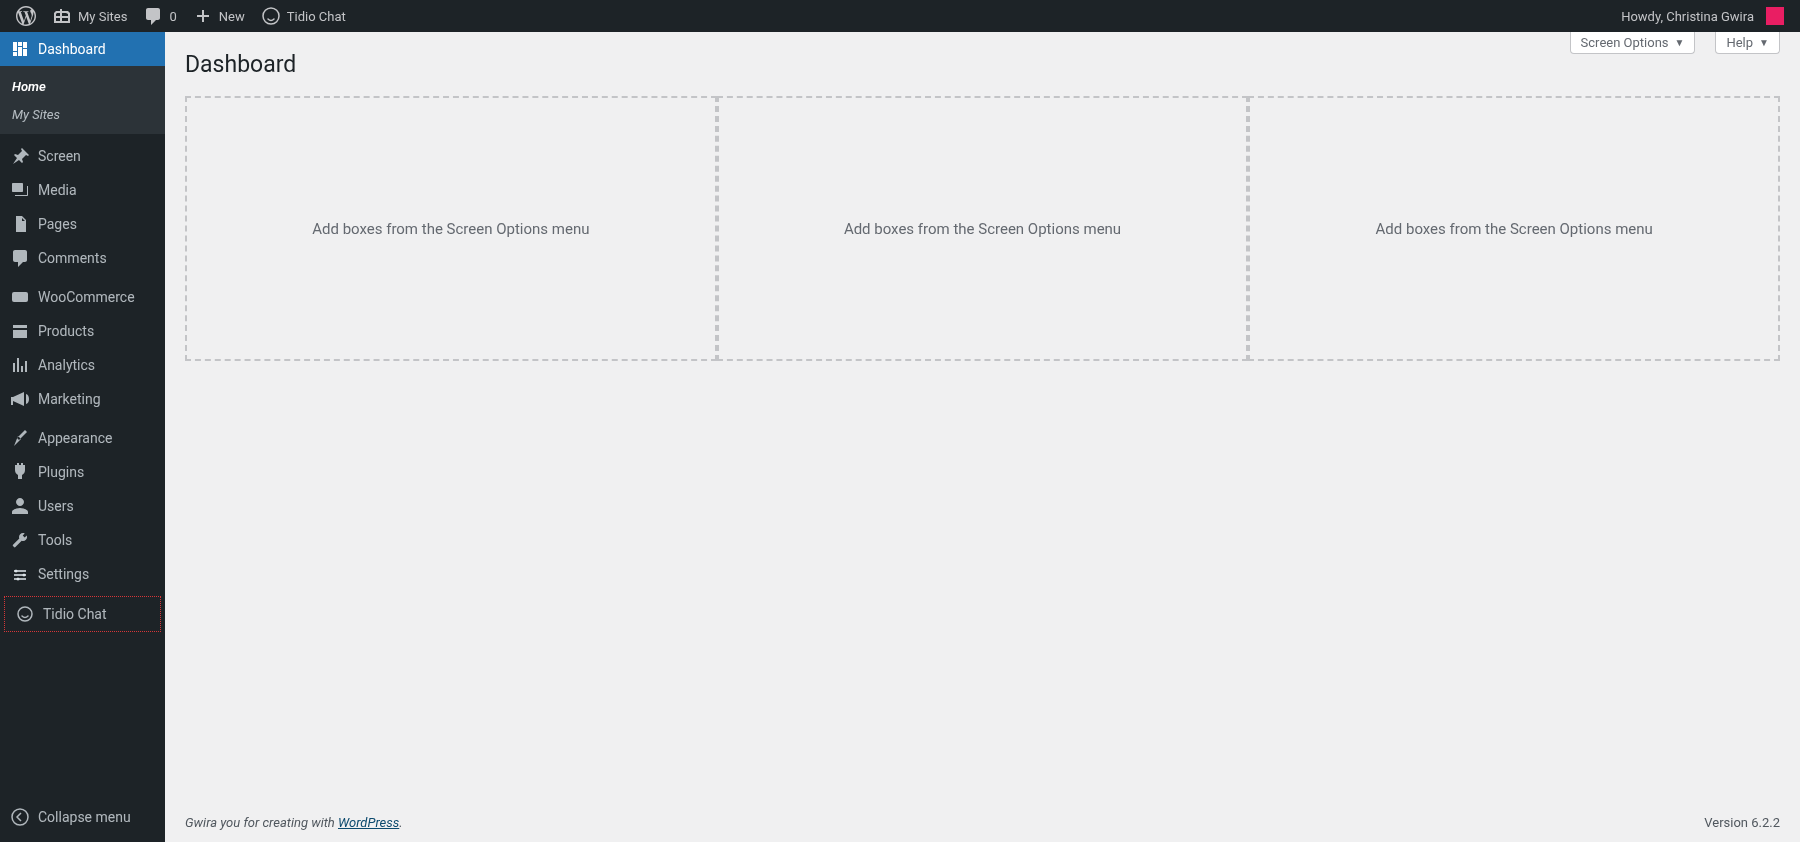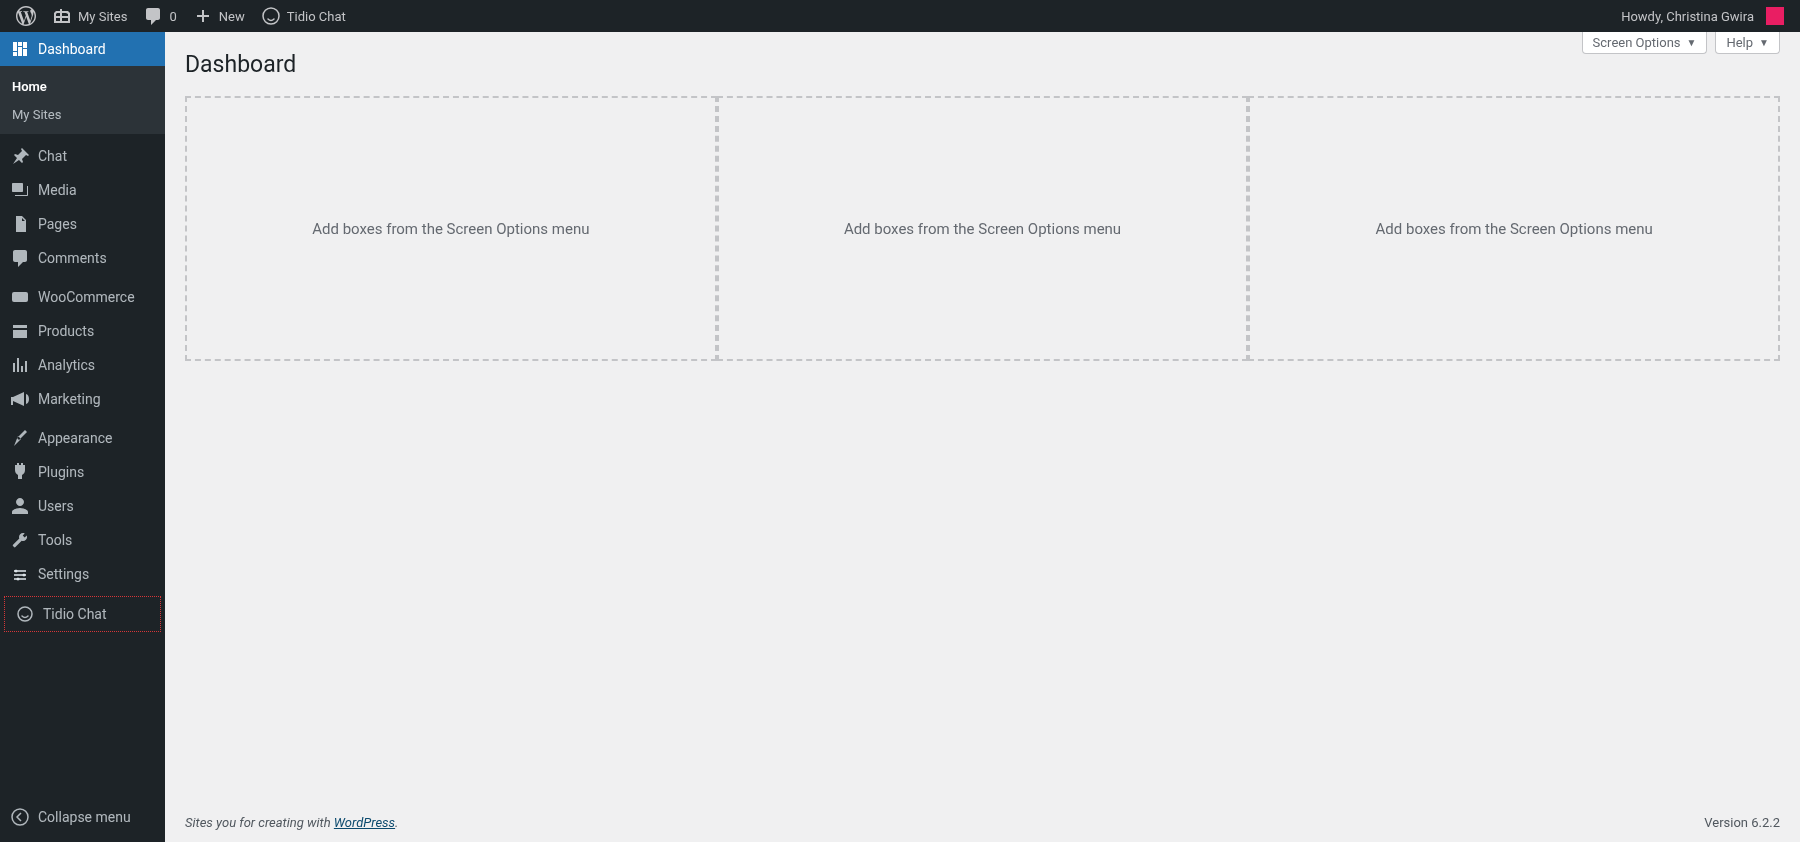--- a/index.html
+++ b/index.html
@@ -13,33 +13,33 @@
 .ab-icon { width: 20px; height: 20px; display: inline-flex; align-items: center; justify-content: center; fill: currentColor; }
 .avatar { width: 18px; height: 18px; background: #e91e63; display: inline-block; margin-left: 6px; }
 
 
 .sidebar { position: absolute; top: 32px; left: 0; bottom: 0; width: 165px; background: #1d2327; color: #c3c4c7; font-size: 14px; }
 .sidebar ul { list-style: none; }
 .menu-top { display: flex; align-items: center; gap: 8px; padding: 8px 10px; height: 34px; cursor: pointer; color: rgba(240,246,252,.7); }
 .menu-top .mi { width: 20px; height: 20px; display: inline-flex; align-items: center; justify-content: center; fill: currentColor; }
 .menu-top.current { background: #2271b1; color: #fff; position: relative; }
 .menu-top.current::after { content: ""; position: absolute; right: -8px; top: 50%; transform: translateY(-50%); border: 8px solid transparent; border-right-color: #f0f0f1; }
-.submenu { background: #2c3338; padding: 6px 0; }
+.submenu { background: #2c3338; padding: 6px 0; font-style: italic; }
 .submenu li { padding: 6px 12px; height: 28px; display: flex; align-items: center; cursor: pointer; font-size: 13px; color: rgba(240,246,252,.7); }
 .submenu li.current { color: #fff; font-weight: 600; }
 .menu-sep { height: 5px; display:block; }
 .tidio-highlight { border: 1px dotted #d63638; margin: 0 4px; }
 .collapse { position: absolute; bottom: 8px; left: 0; right: 16px; display: flex; align-items: center; gap: 8px; padding: 8px 10px; height: 34px; cursor: pointer; color: rgba(240,246,252,.7); }
 .collapse .mi { width: 20px; height: 20px; display:inline-flex; align-items:center; justify-content:center; fill: currentColor; }
 
 
 .content { position: absolute; top: 32px; left: 165px; right: 0; bottom: 0; background: #f0f0f1; }
 .content-header { padding: 10px 20px 0; display: flex; align-items: flex-start; }
 .page-title { font-size: 23px; font-weight: 400; color: #1d2327; padding: 9px 0 4px 0; flex:1; }
-.screen-meta { display: flex; gap: 8px; padding-right: 10px; }
+.screen-meta { display: flex; gap: 20px; padding-right: 10px; }
 .screen-meta .toggle { border: 1px solid #c3c4c7; background: #fff; padding: 3px 10px; font-size: 13px; color: #646970; cursor: pointer; border-top: 0; border-radius: 0 0 4px 4px; display:flex; align-items:center; gap:6px; }
 .tri { font-size: 10px; }
 
 .boxes { display: flex; padding: 0 20px; margin-top: 14px; }
 .box { flex: 1; height: 265px; border: 2px dashed #c3c4c7; display: flex; align-items: center; justify-content: center; color: #646970; font-size: 15px; }
 
 .footer { position: absolute; bottom: 0; left: 0; right: 0; height: 40px; display: flex; align-items: center; padding: 0 20px; font-size: 13px; color: #50575e; font-style: italic; }
 .footer a { color: #0c4a6e; text-decoration: underline; }
 .footer .spacer { flex: 1; }
 .version { font-style: normal; }
@@ -116,21 +116,21 @@
           <span>My Sites</span>
         </li>
     </ul>
     <li class="menu-sep"></li>
     <li class="menu-top">
       <span class="mi">
           <svg viewBox="0 0 20 20">
             <path d="M12 2l-1 1 1 2-4 4-3-1-1 1 3 3-4 6 6-4 3 3 1-1-1-3 4-4 2 1 1-1-7-7z"></path>
           </svg>
         </span>
-      <span>Chat</span>
+      <span>Screen</span>
     </li>
     <li class="menu-top">
       <span class="mi">
           <svg viewBox="0 0 20 20">
             <path d="M13 11V4c0-.6-.4-1-1-1H3c-.6 0-1 .4-1 1v7c0 .6.4 1 1 1h9c.6 0 1-.4 1-1zm-5-1l-2-2-2 3h8l-3-4-1 3zm10-4v9c0 .6-.4 1-1 1H5v-1h12V6h1z"></path>
           </svg>
         </span>
       <span>Media</span>
     </li>
     <li class="menu-top">
@@ -270,18 +270,18 @@
       </div>
     <div class="box">
         <span>Add boxes from the Screen Options menu</span>
       </div>
     <div class="box">
         <span>Add boxes from the Screen Options menu</span>
       </div>
   </div>
   <div class="footer">
     <span>
-      <span>Sites you for creating with </span><a href="#">WordPress</a><span>.</span>
+      <span>Gwira you for creating with </span><a href="#">WordPress</a><span>.</span>
     </span>
     <span class="spacer"></span>
     <span class="version">Version 6.2.2</span>
   </div>
 </div>
 
 </body></html>

